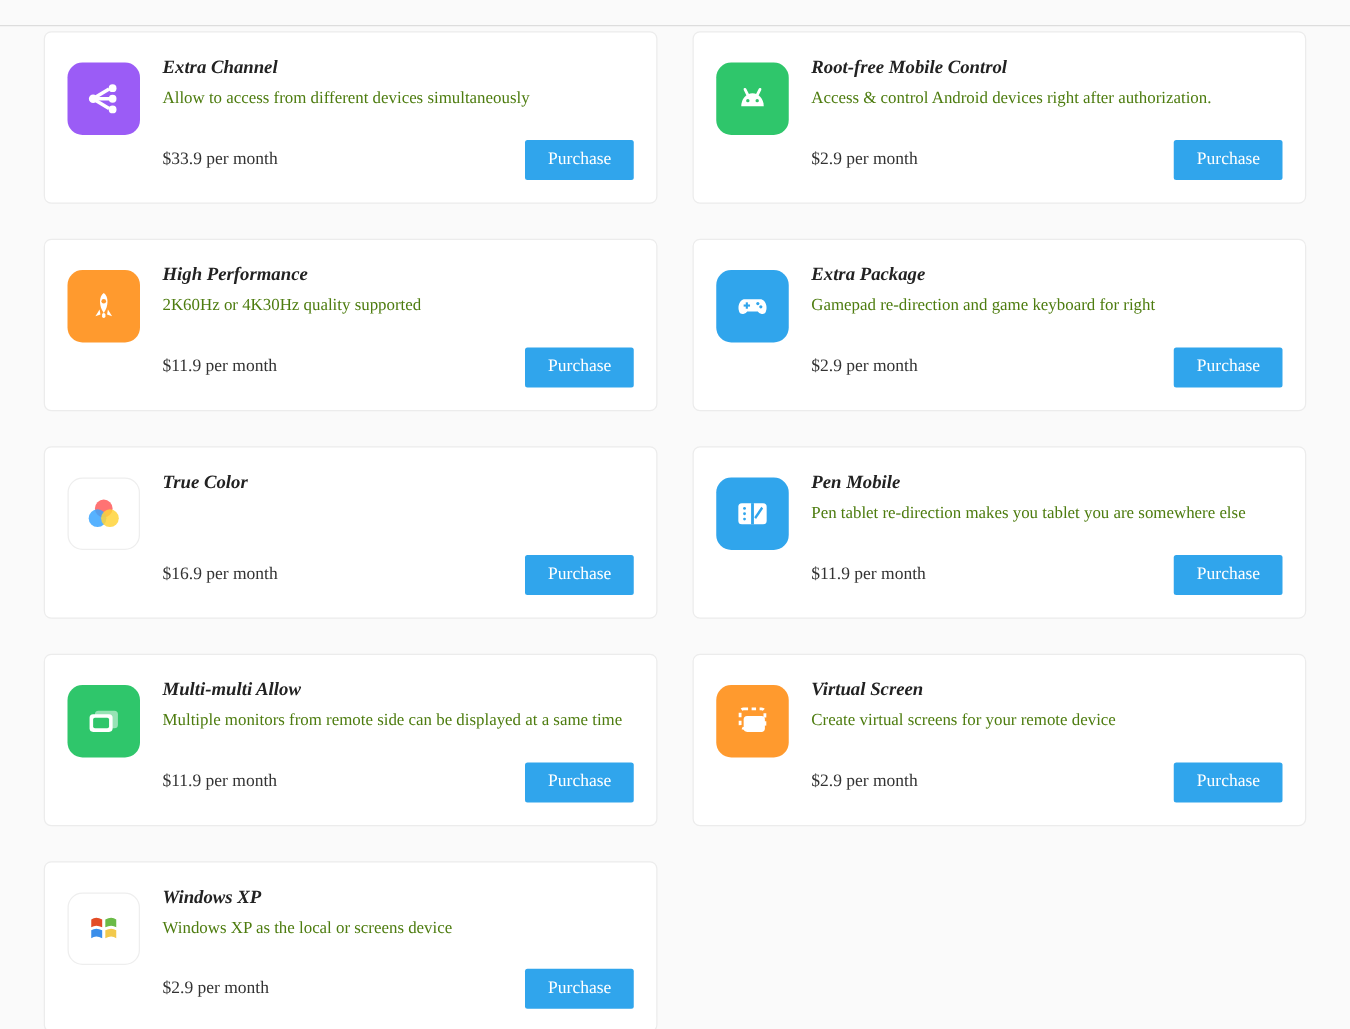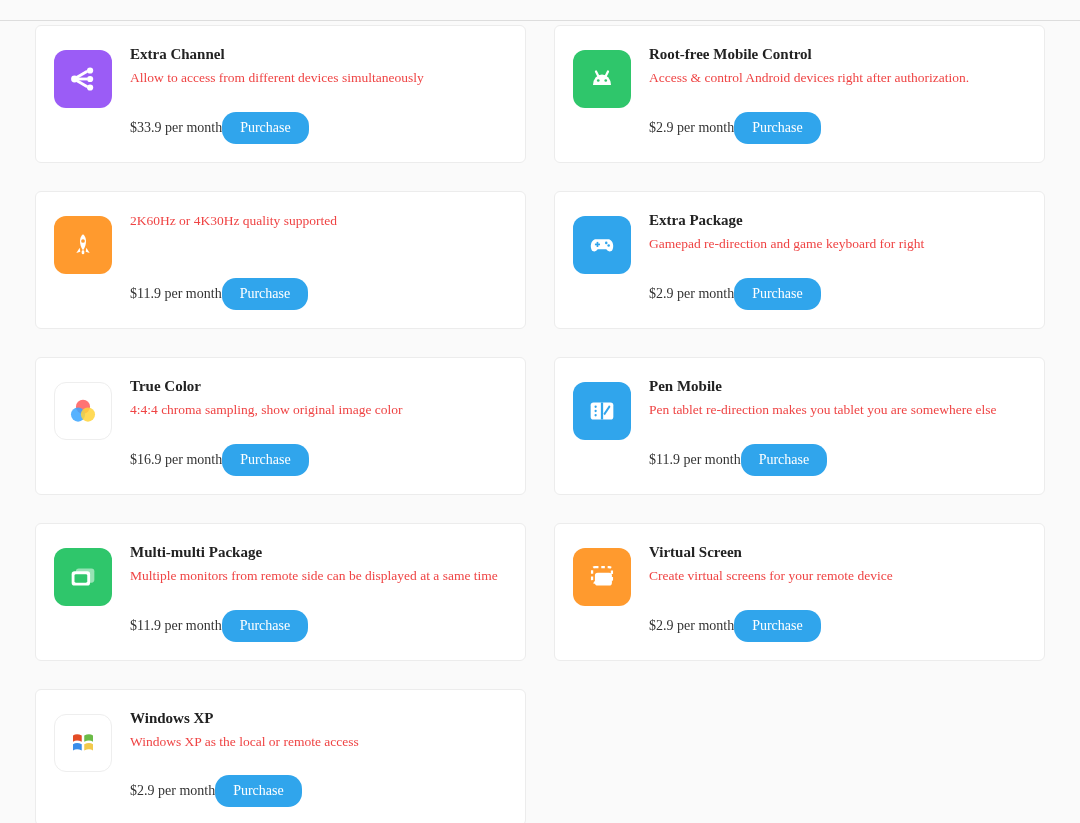--- a/index.html
+++ b/index.html
@@ -47,41 +47,43 @@
   .content {
     flex: 1;
     display: flex;
     flex-direction: column;
   }
   .title {
     font-weight: bold;
     font-size: 15px;
     color: #222;
     margin-bottom: 6px;
+    font-style: italic;
   }
   .desc {
     font-size: 13.5px;
-    color: #ef4444;
+    color: #4d7c0f;
     line-height: 1.4;
   }
   .bottom-row {
     display: flex;
+    justify-content: space-between;
     align-items: center;
     margin-top: auto;
     padding-top: 24px;
   }
   .price {
     font-size: 14px;
     color: #333;
   }
   .purchase-btn {
     background: #30a5ec;
     color: #fff;
     border: none;
-    border-radius: 14px;
+    border-radius: 2px;
     padding: 8px 18px;
     font-size: 14px;
     font-family: inherit;
     cursor: pointer;
   }
   .grid .card:nth-child(1),
   .grid .card:nth-child(2) {
     margin-top: 4px;
   }
   .single {
@@ -141,20 +143,21 @@
     <div class="icon-wrap" style="background:#ff9a2e">
       <svg width="32" height="32" viewBox="0 0 24 24">
         <path d="M12 4 C15 6 15 12 12 16 C9 12 9 6 12 4 Z" fill="#fff"></path>
         <circle cx="12" cy="9" r="1.4" fill="#ff9a2e"></circle>
         <path d="M9.5 14 L7 18 L10 17 Z" fill="#fff"></path>
         <path d="M14.5 14 L17 18 L14 17 Z" fill="#fff"></path>
         <rect x="11" y="16" width="2" height="3" rx="1" fill="#fff"></rect>
       </svg>
     </div>
     <div class="content">
+      <div class="title">High Performance</div>
       <div class="desc">2K60Hz or 4K30Hz quality supported</div>
       <div class="bottom-row">
         <div class="price">$11.9 per month</div>
         <button class="purchase-btn">Purchase</button>
       </div>
     </div>
   </div>
 
   <div class="card">
     <div class="icon-wrap" style="background:#30a5ec">
@@ -179,21 +182,20 @@
   <div class="card">
     <div class="icon-wrap icon-white">
       <svg width="34" height="34" viewBox="0 0 24 24">
         <circle cx="12" cy="9" r="5" fill="#ff5a5a" opacity="0.85"></circle>
         <circle cx="8.5" cy="14.5" r="5" fill="#3aa5ff" opacity="0.85"></circle>
         <circle cx="15.5" cy="14.5" r="5" fill="#ffd43a" opacity="0.85"></circle>
       </svg>
     </div>
     <div class="content">
       <div class="title">True Color</div>
-      <div class="desc">4:4:4 chroma sampling, show original image color</div>
       <div class="bottom-row">
         <div class="price">$16.9 per month</div>
         <button class="purchase-btn">Purchase</button>
       </div>
     </div>
   </div>
 
   <div class="card">
     <div class="icon-wrap" style="background:#30a5ec">
       <svg width="34" height="34" viewBox="0 0 24 24">
@@ -217,21 +219,21 @@
 
   <div class="card">
     <div class="icon-wrap" style="background:#2fc66b">
       <svg width="34" height="34" viewBox="0 0 24 24">
         <rect x="7" y="6" width="13" height="10" rx="2" fill="#fff" opacity="0.5"></rect>
         <rect x="4" y="8" width="13" height="10" rx="2" fill="#fff"></rect>
         <rect x="6" y="10" width="9" height="6" rx="1" fill="#2fc66b"></rect>
       </svg>
     </div>
     <div class="content">
-      <div class="title">Multi-multi Package</div>
+      <div class="title">Multi-multi Allow</div>
       <div class="desc">Multiple monitors from remote side can be displayed at a same time</div>
       <div class="bottom-row">
         <div class="price">$11.9 per month</div>
         <button class="purchase-btn">Purchase</button>
       </div>
     </div>
   </div>
 
   <div class="card">
     <div class="icon-wrap" style="background:#ff9a2e">
@@ -254,21 +256,21 @@
     <div class="icon-wrap icon-white">
       <svg width="30" height="30" viewBox="0 0 24 24">
         <path d="M4 6 Q7 4 11 6 L11 11 Q7 9 4 11 Z" fill="#e34c26"></path>
         <path d="M13 6 Q17 4 20 6 L20 11 Q17 9 13 11 Z" fill="#6bbb47"></path>
         <path d="M4 13 Q7 11 11 13 L11 18 Q7 16 4 18 Z" fill="#3a8eea"></path>
         <path d="M13 13 Q17 11 20 13 L20 18 Q17 16 13 18 Z" fill="#f2c94c"></path>
       </svg>
     </div>
     <div class="content">
       <div class="title">Windows XP</div>
-      <div class="desc">Windows XP as the local or remote access</div>
+      <div class="desc">Windows XP as the local or screens device</div>
       <div class="bottom-row">
         <div class="price">$2.9 per month</div>
         <button class="purchase-btn">Purchase</button>
       </div>
     </div>
   </div>
 
 </div>
 
 </body></html>

